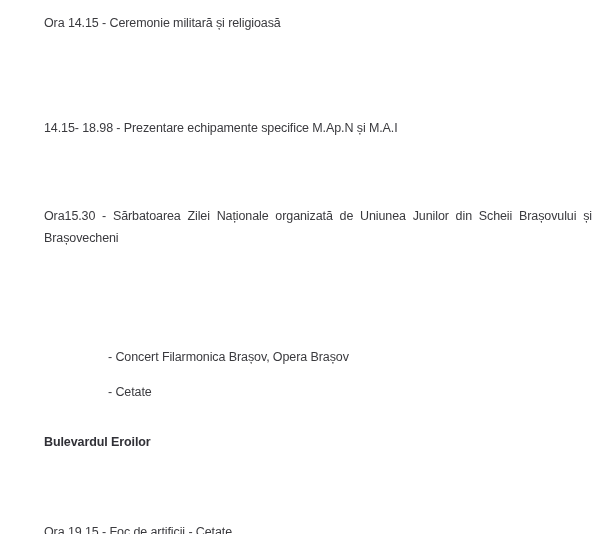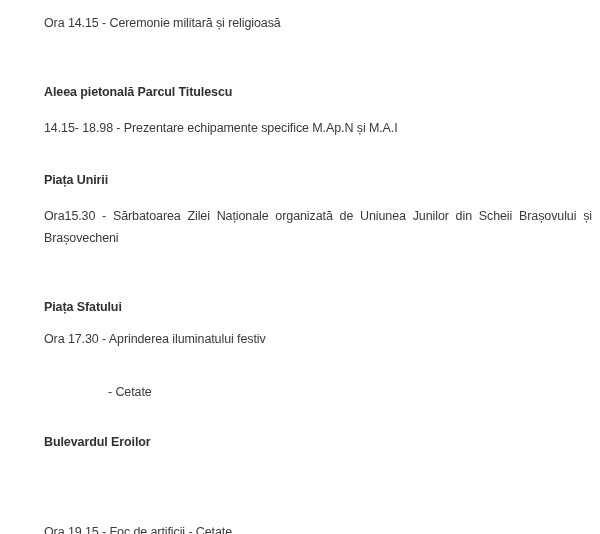--- a/index.html
+++ b/index.html
@@ -48,32 +48,29 @@
   }
 </style>
 </head>
 <body>
 
 <div class="doc">
 
   <div class="line" style="top:12px">Ora 14.15 - Ceremonie militară și religioasă</div>
 
 
-  <div class="heading" style="top:81px">Aleea pietonală Parcul Titulescu</div>
 
   <div class="line" style="top:117px">14.15- 18.98 - Prezentare echipamente specifice M.Ap.N și M.A.I</div>
 
-  <div class="heading" style="top:169px">Piața Unirii</div>
 
   <div class="para" style="top:205px">Ora15.30 - Sărbatoarea Zilei Naționale organizată de Uniunea Junilor din Scheii Brașovului și Brașovecheni</div>
 
-  <div class="heading" style="top:296px">Piața Sfatului</div>
 
-  <div class="line" style="top:328px">Ora 17.30 - Aprinderea iluminatului festiv</div>
 
+  <div class="subline" style="top:346px">- Concert Filarmonica Brașov, Opera Brașov</div>
 
 
   <div class="subline" style="top:381px">- Cetate</div>
 
   <div class="heading" style="top:431px">Bulevardul Eroilor</div>
 
 
   <div class="line" style="top:521px">Ora 19.15 - Foc de artificii - Cetate</div>
 
 </div>

